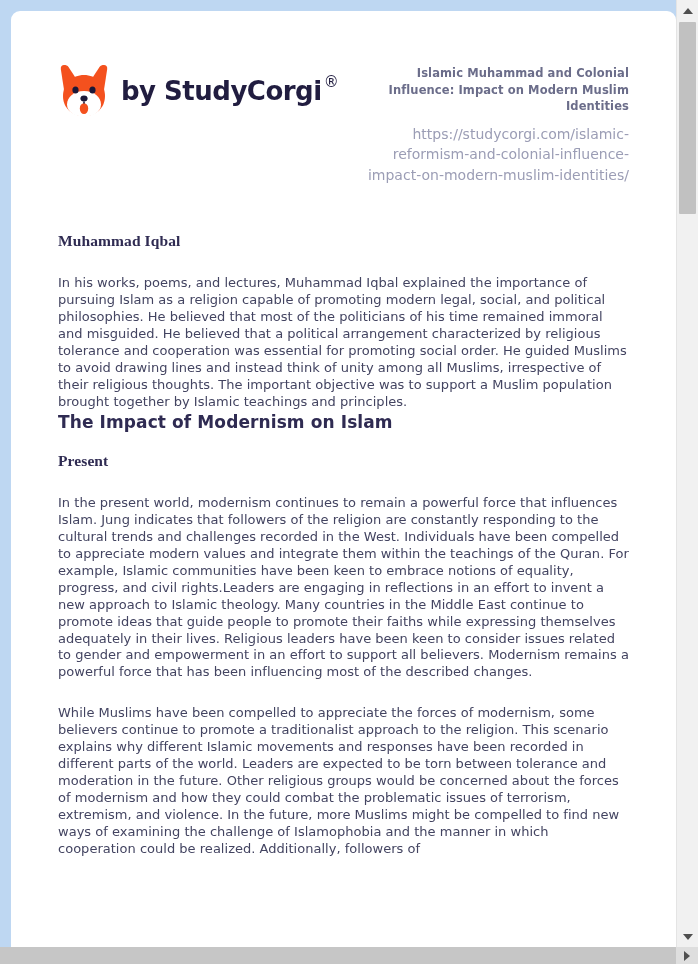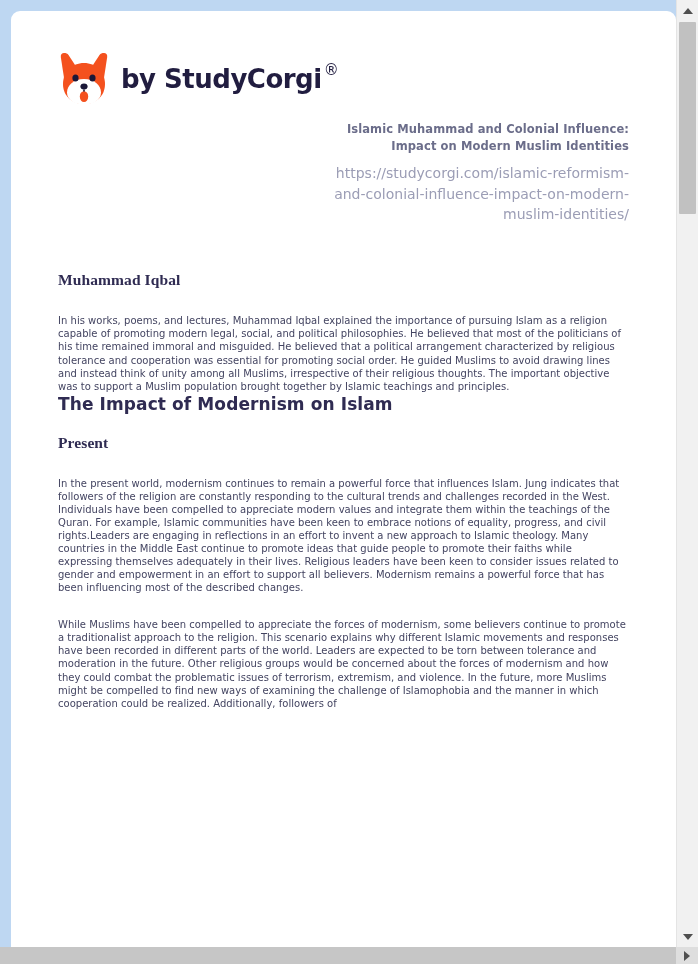--- a/index.html
+++ b/index.html
@@ -110,23 +110,22 @@
   }
 
   .sheet-inner {
     padding: 0 47px;
   }
 
   
   .doc-header {
     display: flex;
     align-items: flex-start;
-    padding-top: 28px;
+    padding-top: 40px;
     padding-bottom: 10px;
-    flex-direction: column;
   }
 
   .brand {
     display: flex;
     align-items: center;
     gap: 11px;
     flex: 0 0 auto;
     padding-top: 12px;
   }
 
@@ -195,21 +194,21 @@
     margin-bottom: 0;
   }
   .h-lvl2 {
     font-size: 15.5px;
     line-height: 1.3;
     font-family: Liberation Serif, serif;
   }
 
   p.para {
     color: #434461;
-    font-size: 10px;
+    font-size: 13px;
     line-height: 1.305;
     letter-spacing: 0.02px;
   }
 
   .spacer-sm { height: 18px; }
   .spacer-md { height: 24px; }
 </style>
 </head>
 <body>
 

